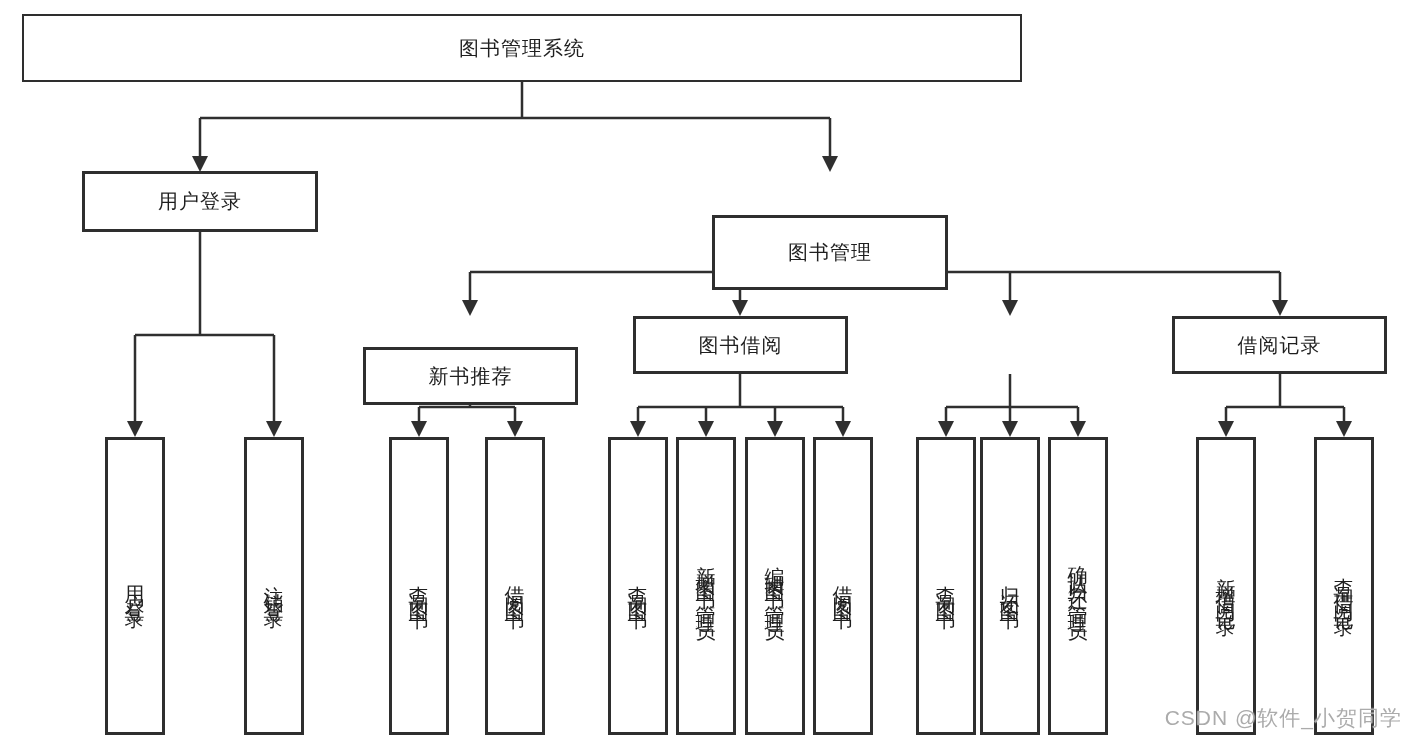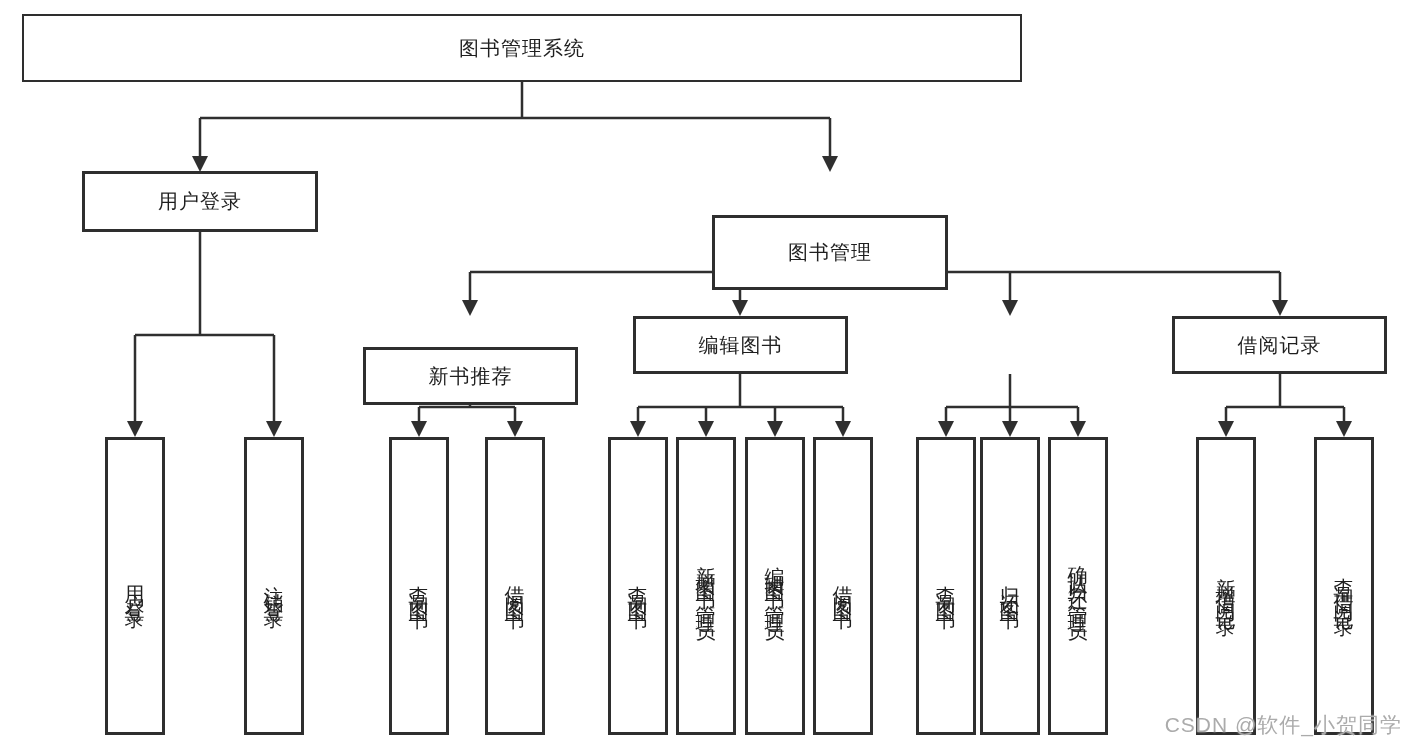--- a/index.html
+++ b/index.html
@@ -38,21 +38,21 @@
   .leaf span {
     writing-mode: vertical-rl;
     text-orientation: mixed;
     letter-spacing: 8px;
     line-height: 1.1;
     white-space: nowrap;
   }
   .watermark {
     position: absolute;
     right: 3px;
-    bottom: 8px;
+    bottom: 15px;
     color: #ababab;
     font-size: 21px;
     letter-spacing: 1px;
     z-index: 2;
     text-shadow: 0 0 2px #ffffff;
   }
 </style>
 </head>
 <body>
 
@@ -100,21 +100,21 @@
       <polygon points="1336,421 1352,421 1344,437"></polygon>
     </g>
   </svg>
 
   <div class="box root" style="left:22px; top:14px; width:1000px; height:68px;">图书管理系统</div>
 
   <div class="box" style="left:82px; top:171px; width:236px; height:61px;">用户登录</div>
   <div class="box" style="left:712px; top:171px; width:236px; height:75px;margin-top:44px;">图书管理</div>
 
   <div class="box" style="left:363px; top:316px; width:215px; height:58px;margin-top:31px;">新书推荐</div>
-  <div class="box" style="left:633px; top:316px; width:215px; height:58px;">编辑图书</div>
+  <div class="box" style="left:633px; top:316px; width:215px; height:58px;">图书借阅</div>
   <div class="box" style="left:1172px; top:316px; width:215px; height:58px;">借阅记录</div>
 
   <div class="box leaf" style="left:105px; top:437px; width:60px; height:298px;">
     <span>用户登录</span>
   </div>
   <div class="box leaf" style="left:244px; top:437px; width:60px; height:298px;">
     <span>注销登录</span>
   </div>
 
   <div class="box leaf" style="left:389px; top:437px; width:60px; height:298px;">

